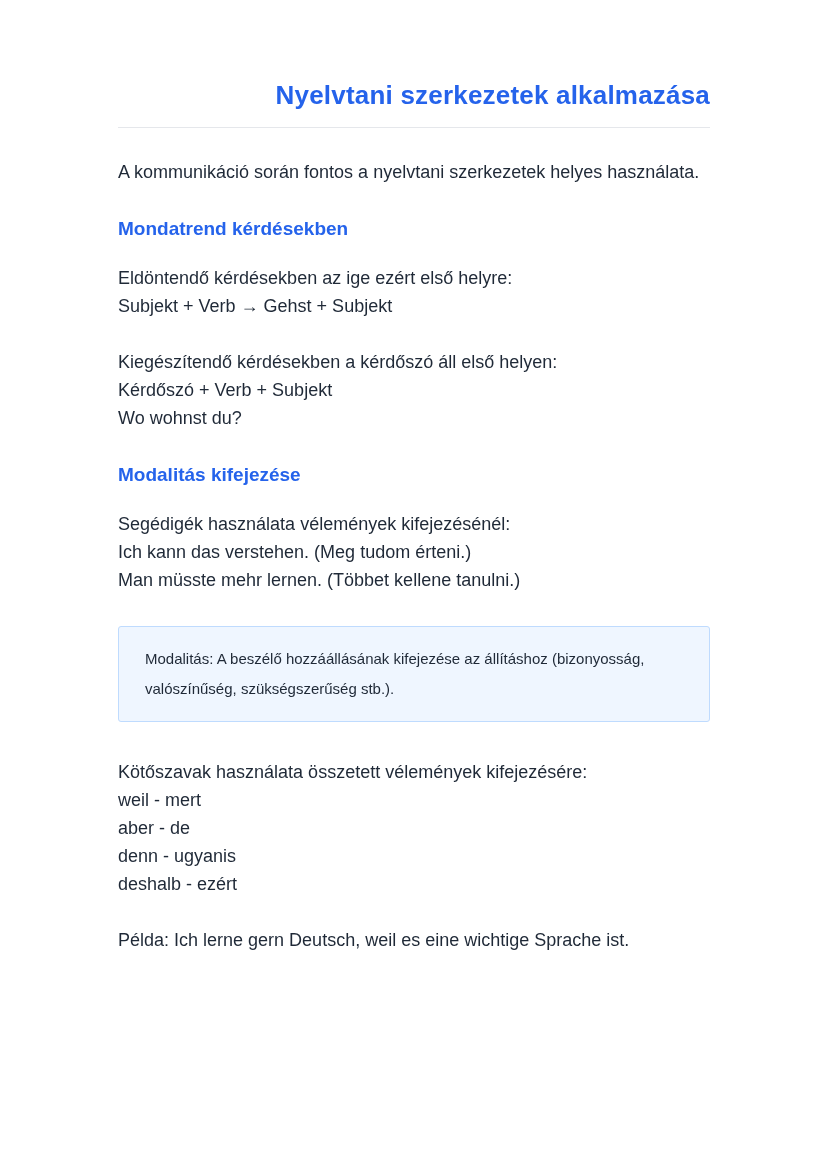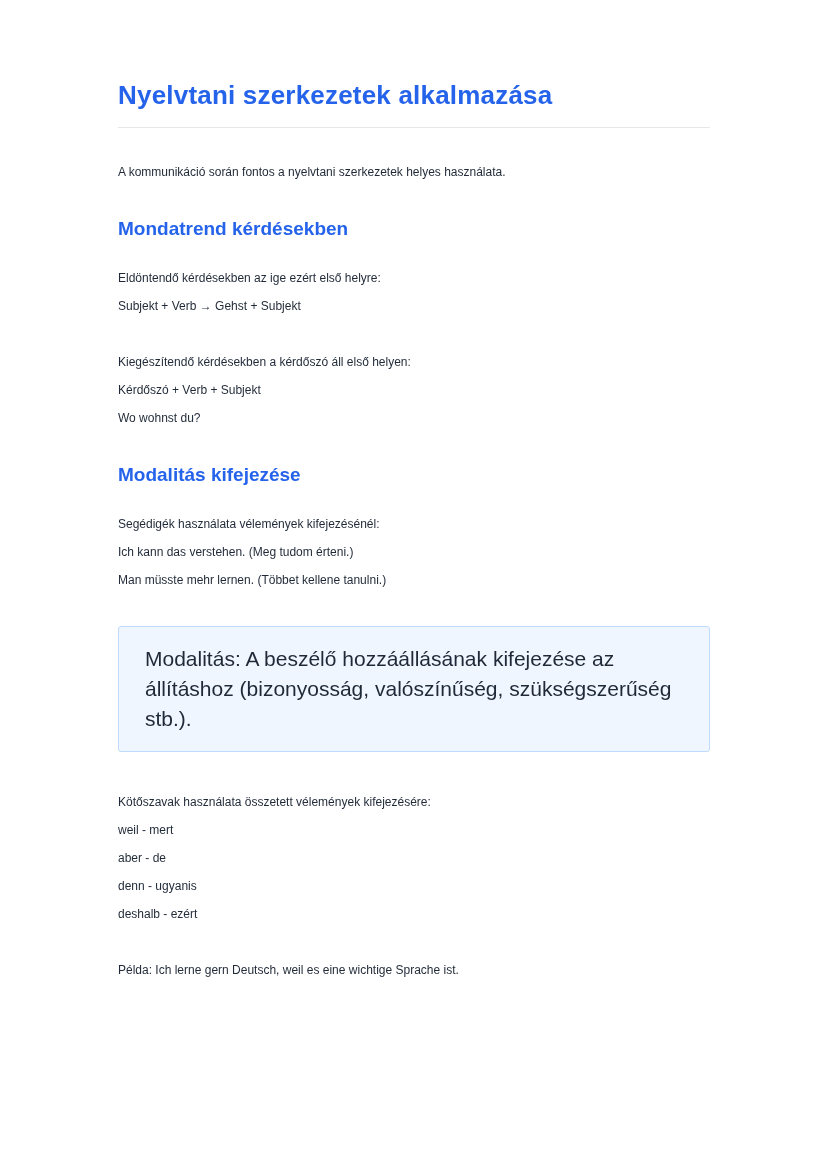--- a/index.html
+++ b/index.html
@@ -17,47 +17,48 @@
     color: #1f2937;
     padding: 80px 118px 0 118px;
     overflow: hidden;
   }
   .doc-title {
     color: #2563eb;
     font-size: 26px;
     font-weight: 700;
     margin: 0 0 16px 0;
     letter-spacing: 0.2px;
+    text-align: right;
   }
   .title-rule {
     border: none;
     border-top: 1px solid #e5e7eb;
     margin: 0 0 30px 0;
   }
   .para {
-    font-size: 12px;
+    font-size: 18px;
     line-height: 28px;
     margin: 0 0 28px 0;
   }
   .para .line {
     display: block;
   }
   .section-heading {
     color: #2563eb;
     font-size: 19px;
     font-weight: 700;
     margin: 32px 0 24px 0;
   }
   .callout {
     background: #eff6ff;
     border: 1px solid #bfdbfe;
     border-radius: 3px;
     box-sizing: border-box;
     padding: 17px 26px;
-    font-size: 21px;
+    font-size: 15px;
     line-height: 30px;
     margin: 32px 0 36px 0;
     color: #1f2937;
   }
 </style>
 </head>
 <body>
 
 <div class="page">
 

